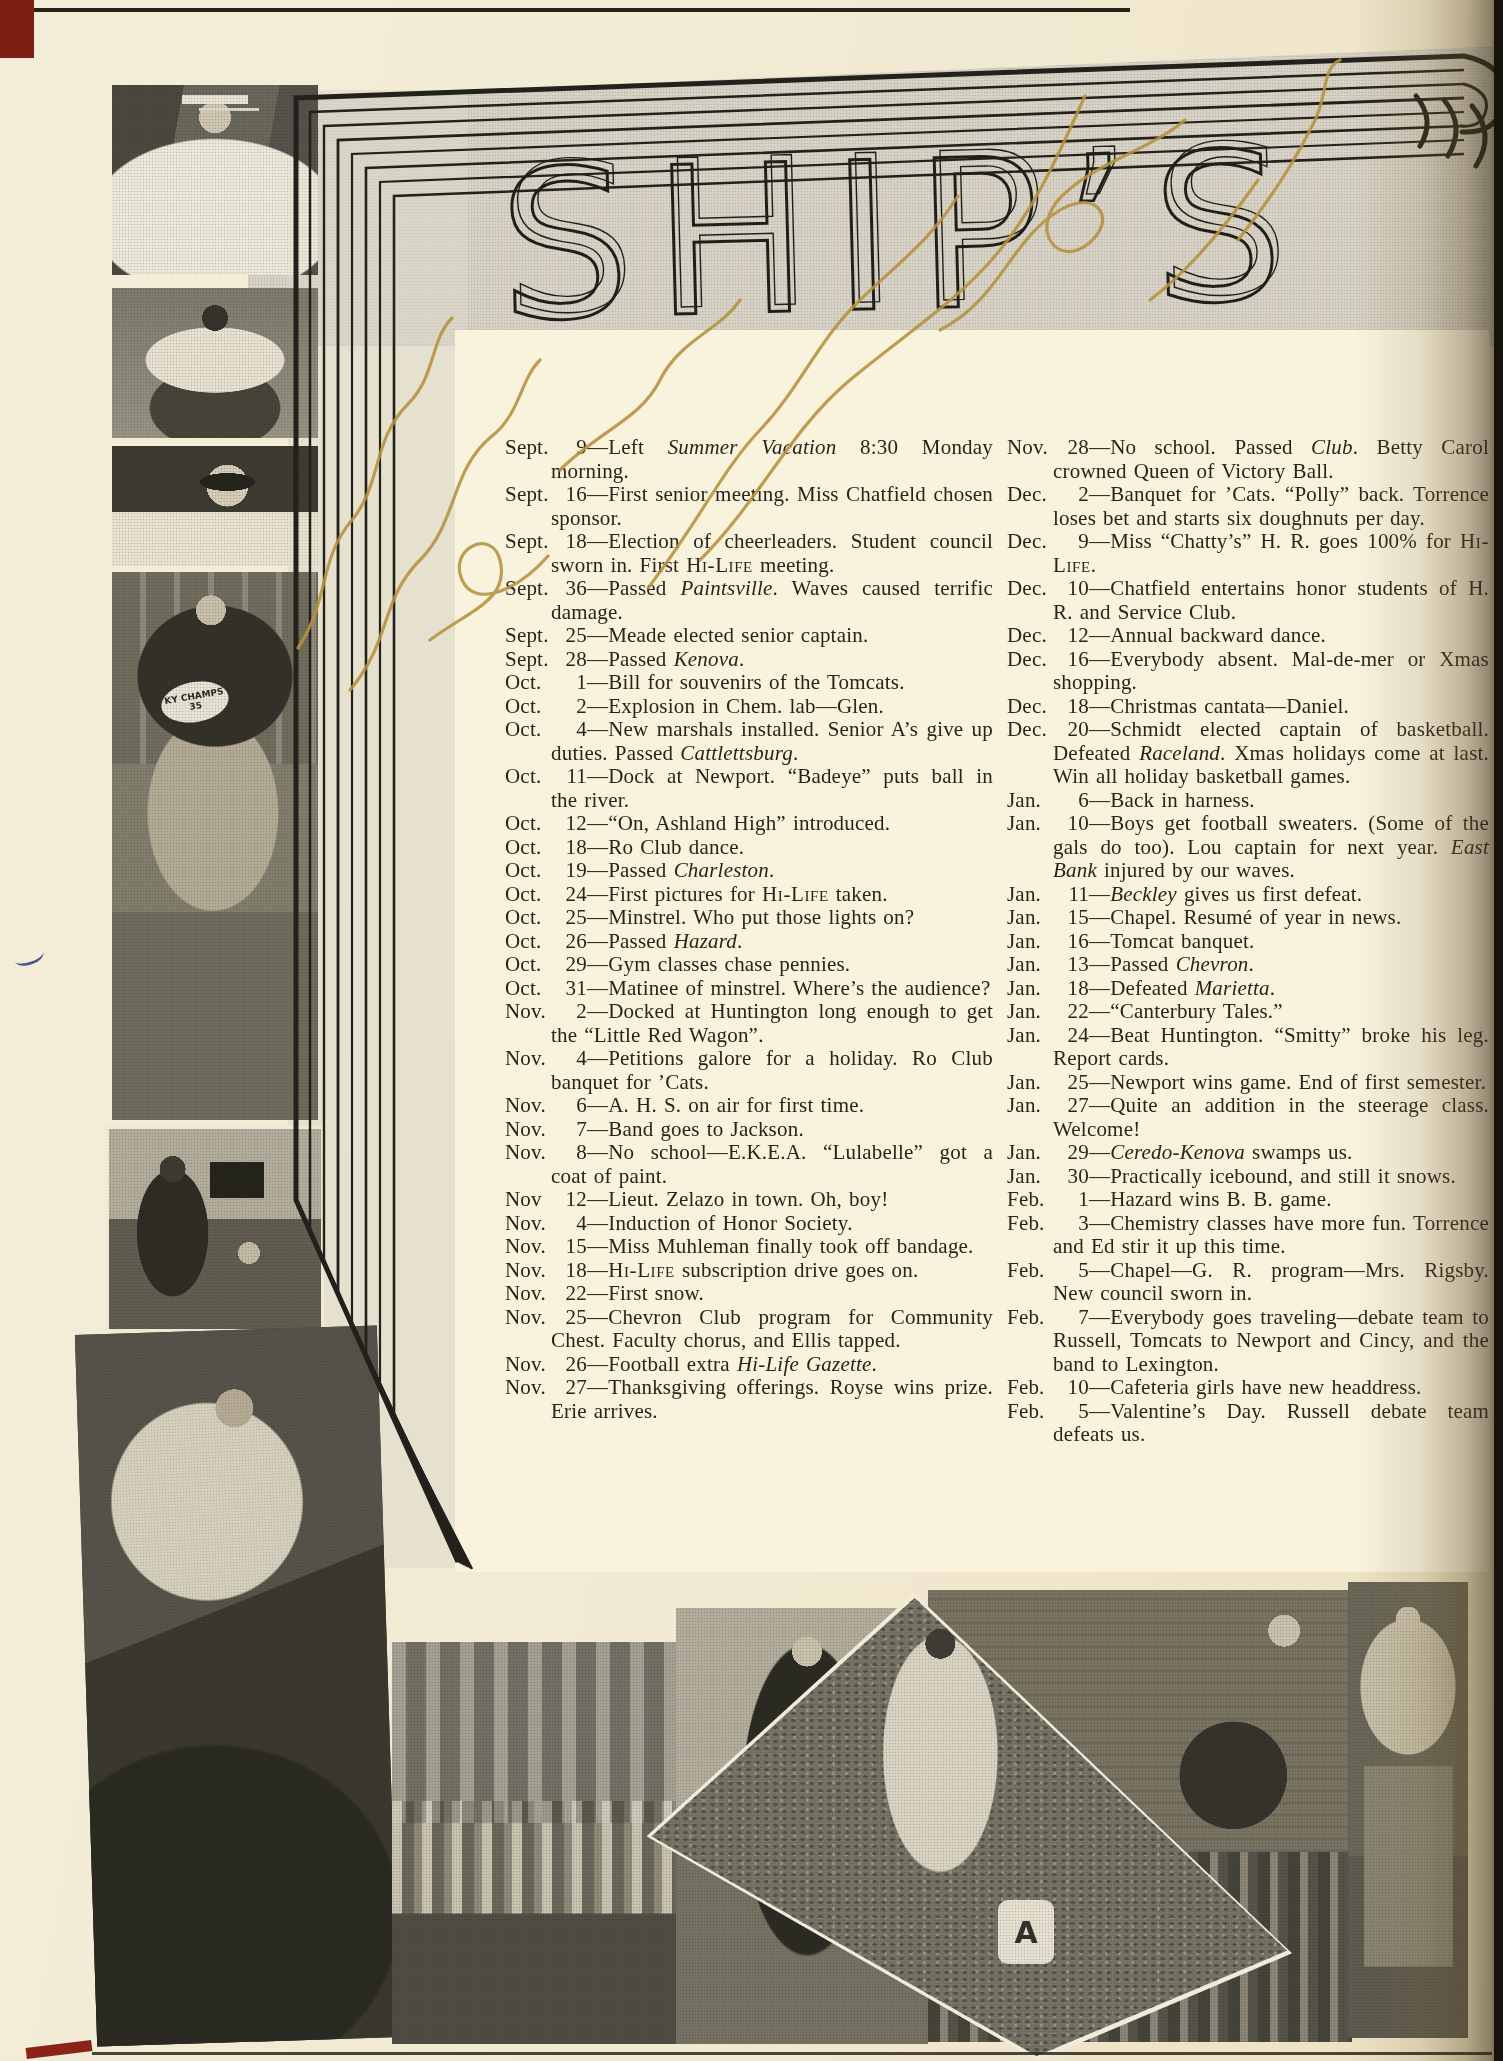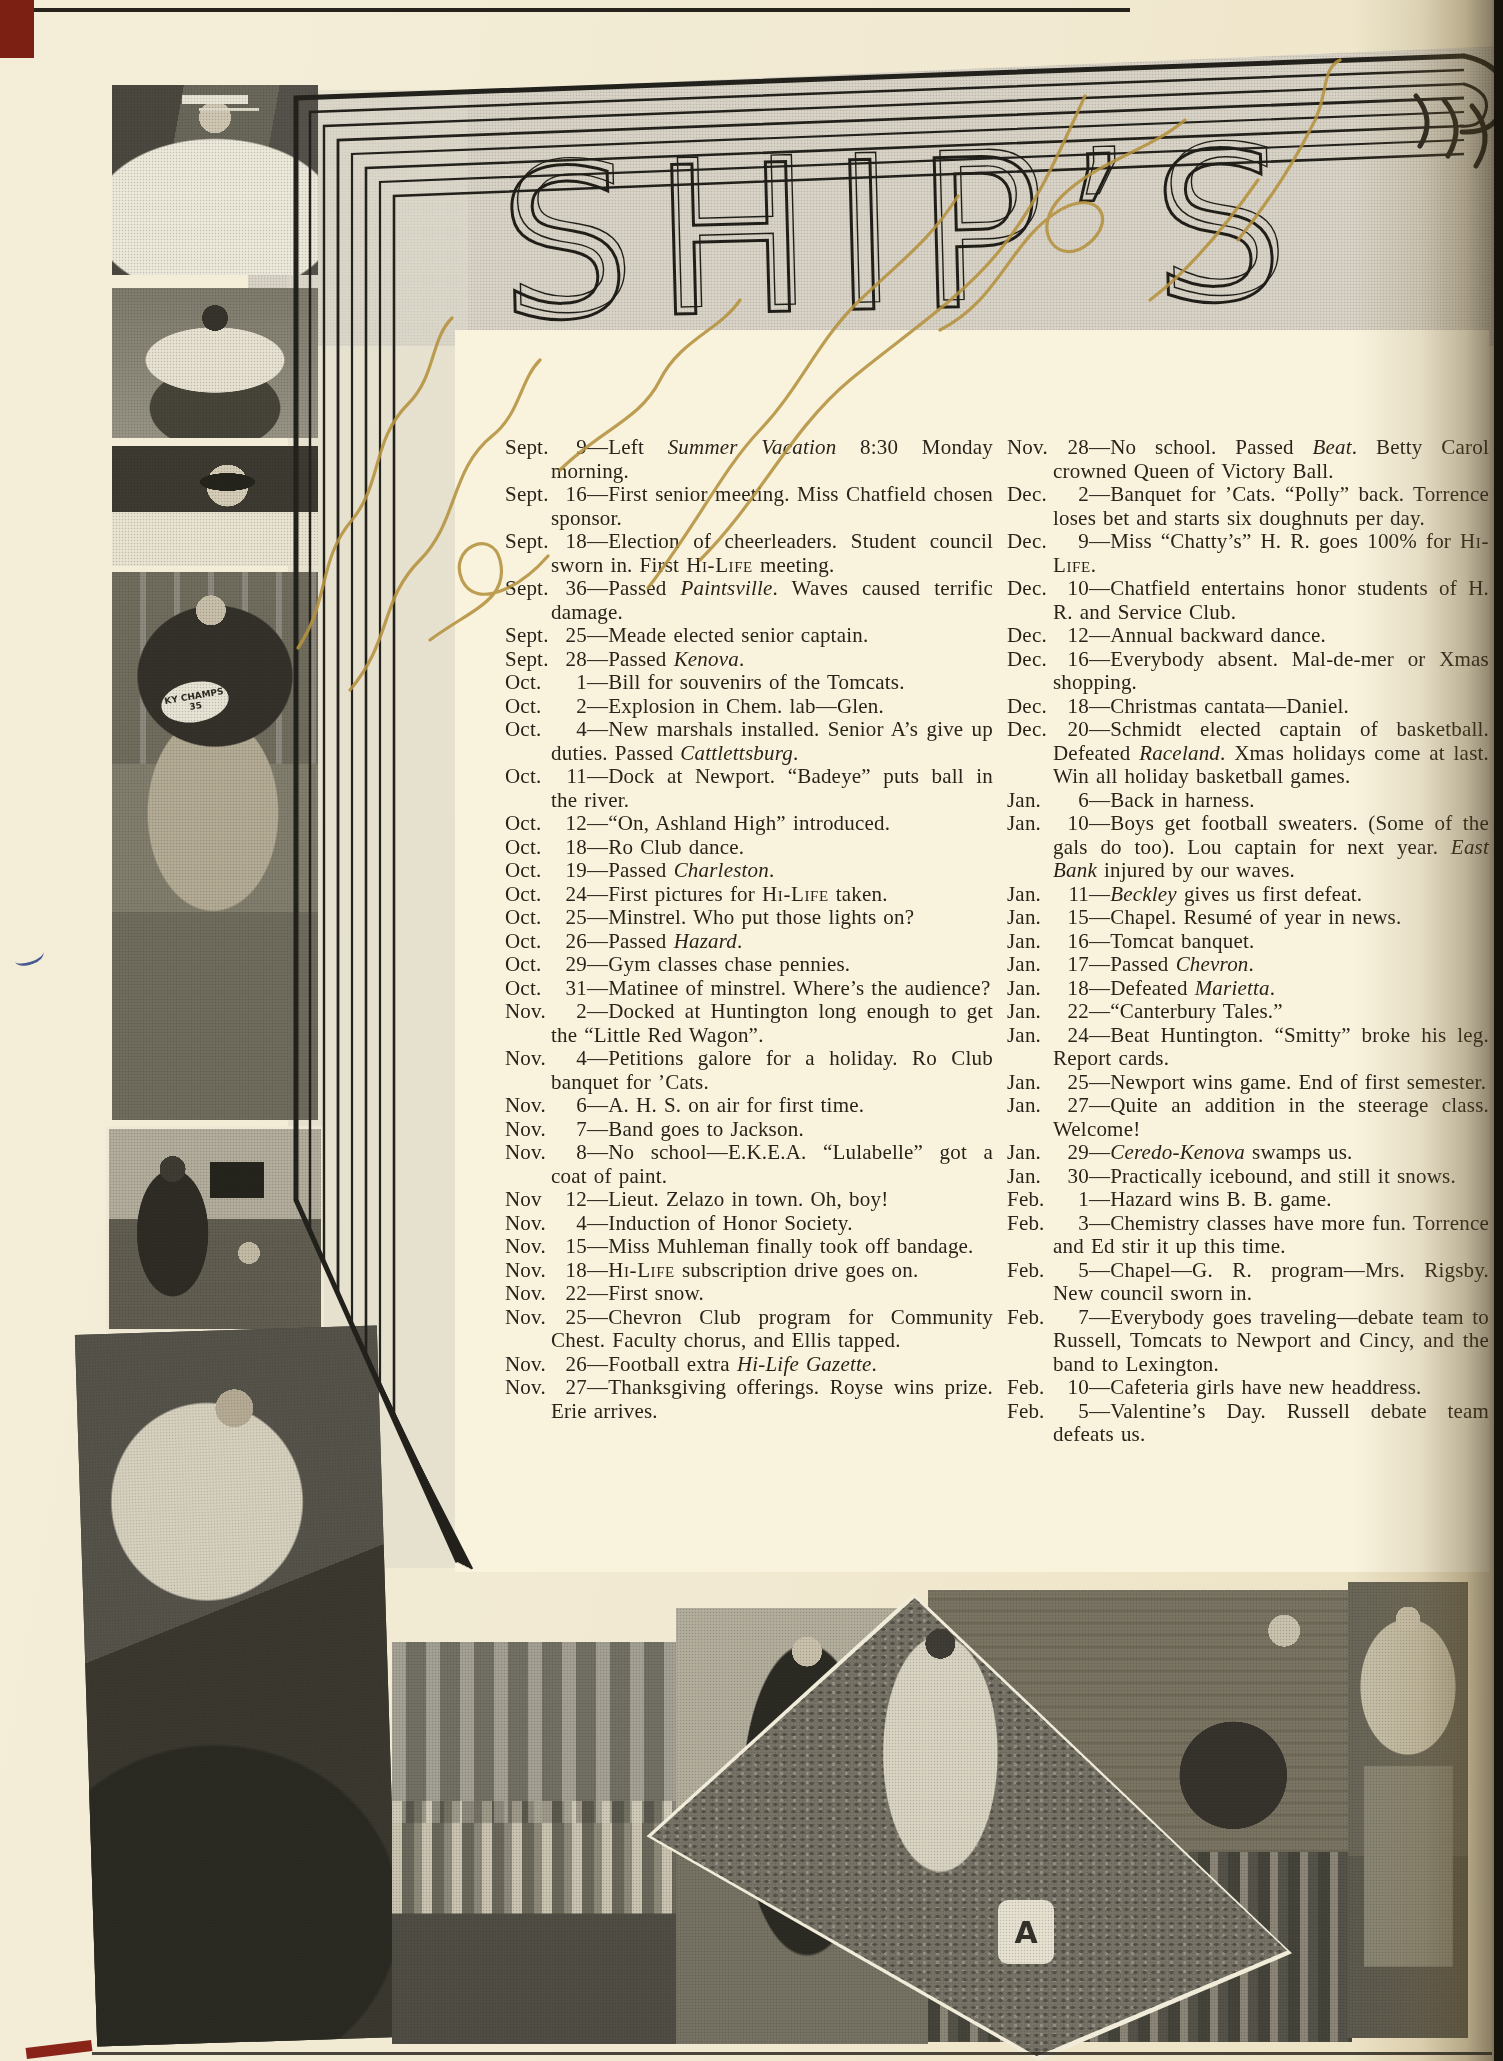--- a/index.html
+++ b/index.html
@@ -174,34 +174,34 @@
         <p class="entry"><span class="m">Nov</span><span class="d">12</span>—Lieut. Zelazo in town.  Oh, boy!</p>
         <p class="entry"><span class="m">Nov.</span><span class="d">4</span>—Induction of Honor Society.</p>
         <p class="entry"><span class="m">Nov.</span><span class="d">15</span>—Miss Muhleman finally took off bandage.</p>
         <p class="entry"><span class="m">Nov.</span><span class="d">18</span>—<span class="sc">Hi-Life</span> subscription drive goes on.</p>
         <p class="entry"><span class="m">Nov.</span><span class="d">22</span>—First snow.</p>
         <p class="entry"><span class="m">Nov.</span><span class="d">25</span>—Chevron Club program for Community Chest.  Faculty chorus, and Ellis tapped.</p>
         <p class="entry"><span class="m">Nov.</span><span class="d">26</span>—Football extra <i>Hi-Life Gazette</i>.</p>
         <p class="entry"><span class="m">Nov.</span><span class="d">27</span>—Thanksgiving offerings.  Royse wins prize.  Erie arrives.</p>
       </div>
     <div class="col colR" id="colR">
-        <p class="entry"><span class="m">Nov.</span><span class="d">28</span>—No school.  Passed <i>Beat</i>.  Betty Carol crowned Queen of Victory Ball.</p>
+        <p class="entry"><span class="m">Nov.</span><span class="d">28</span>—No school.  Passed <i>Club</i>.  Betty Carol crowned Queen of Victory Ball.</p>
         <p class="entry"><span class="m">Dec.</span><span class="d">2</span>—Banquet for ’Cats.  “Polly” back. Torrence loses bet and starts six doughnuts per day.</p>
         <p class="entry"><span class="m">Dec.</span><span class="d">9</span>—Miss “Chatty’s” H. R. goes 100% for <span class="sc">Hi-Life</span>.</p>
         <p class="entry"><span class="m">Dec.</span><span class="d">10</span>—Chatfield entertains honor students of H. R. and Service Club.</p>
         <p class="entry"><span class="m">Dec.</span><span class="d">12</span>—Annual backward dance.</p>
         <p class="entry"><span class="m">Dec.</span><span class="d">16</span>—Everybody absent.  Mal-de-mer or Xmas shopping.</p>
         <p class="entry"><span class="m">Dec.</span><span class="d">18</span>—Christmas cantata—Daniel.</p>
         <p class="entry"><span class="m">Dec.</span><span class="d">20</span>—Schmidt elected captain of basketball.  Defeated <i>Raceland</i>.  Xmas holidays come at last.  Win all holiday basketball games.</p>
         <p class="entry"><span class="m">Jan.</span><span class="d">6</span>—Back in harness.</p>
         <p class="entry"><span class="m">Jan.</span><span class="d">10</span>—Boys get football sweaters.  (Some of the gals do too).  Lou captain for next year.  <i>East Bank</i> injured by our waves.</p>
         <p class="entry"><span class="m">Jan.</span><span class="d">11</span>—<i>Beckley</i> gives us first defeat.</p>
         <p class="entry"><span class="m">Jan.</span><span class="d">15</span>—Chapel.  Resumé of year in news.</p>
         <p class="entry"><span class="m">Jan.</span><span class="d">16</span>—Tomcat banquet.</p>
-        <p class="entry"><span class="m">Jan.</span><span class="d">17</span>—Passed <i>Chevron</i>.</p>
+        <p class="entry"><span class="m">Jan.</span><span class="d">13</span>—Passed <i>Chevron</i>.</p>
         <p class="entry"><span class="m">Jan.</span><span class="d">18</span>—Defeated <i>Marietta</i>.</p>
         <p class="entry"><span class="m">Jan.</span><span class="d">22</span>—“Canterbury Tales.”</p>
         <p class="entry"><span class="m">Jan.</span><span class="d">24</span>—Beat Huntington.  “Smitty” broke his leg.  Report cards.</p>
         <p class="entry"><span class="m">Jan.</span><span class="d">25</span>—Newport wins game.  End of first semester.</p>
         <p class="entry"><span class="m">Jan.</span><span class="d">27</span>—Quite an addition in the steerage class.  Welcome!</p>
         <p class="entry"><span class="m">Jan.</span><span class="d">29</span>—<i>Ceredo-Kenova</i> swamps us.</p>
         <p class="entry"><span class="m">Jan.</span><span class="d">30</span>—Practically icebound, and still it snows.</p>
         <p class="entry"><span class="m">Feb.</span><span class="d">1</span>—Hazard wins B. B. game.</p>
         <p class="entry"><span class="m">Feb.</span><span class="d">3</span>—Chemistry classes have more fun. Torrence and Ed stir it up this time.</p>
         <p class="entry"><span class="m">Feb.</span><span class="d">5</span>—Chapel—G. R. program—Mrs. Rigsby.  New council sworn in.</p>

